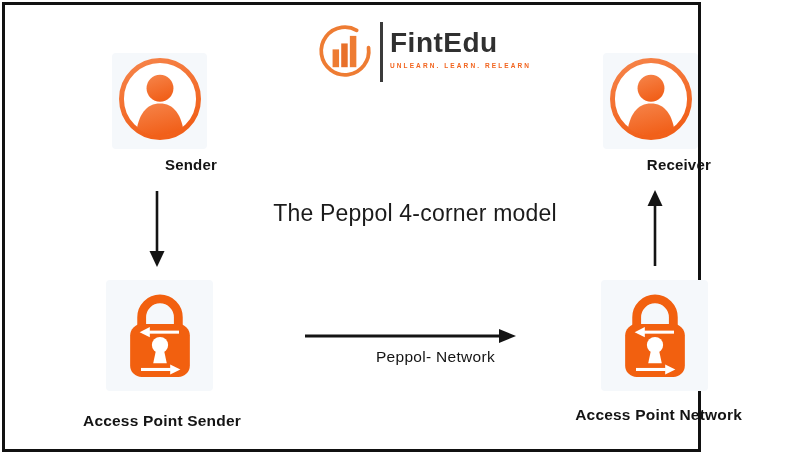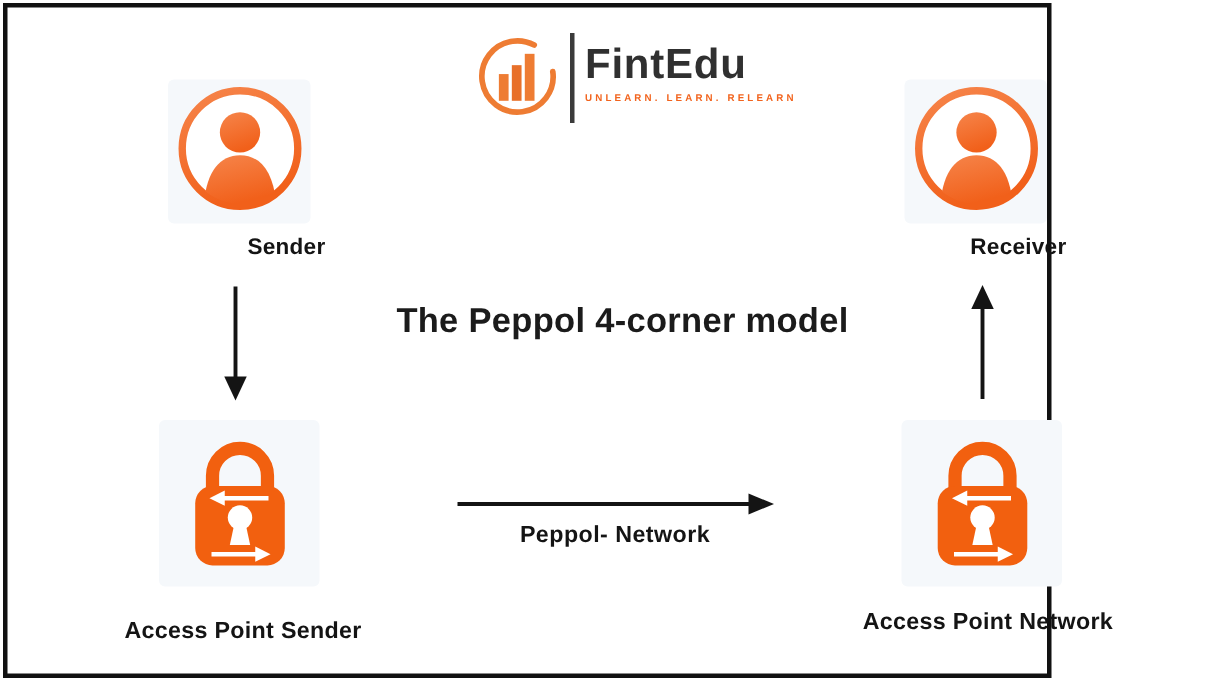--- a/index.html
+++ b/index.html
@@ -29,21 +29,21 @@
     font-size:28px;font-weight:600;color:var(--logo-text);
     letter-spacing:0.5px;line-height:1.1;
   }
   .logo-tagline{
     margin-top:3px;font-size:6.5px;font-weight:700;color:var(--orange);
     letter-spacing:2.1px;white-space:nowrap;
   }
   
   .diagram-title{
     position:absolute;left:240px;top:200px;width:350px;text-align:center;
-    font-size:23px;font-weight:700;color:#1b1b1b;letter-spacing:0.2px;
+    font-size:23px;font-weight:400;color:#1b1b1b;letter-spacing:0.2px;
   }
   
   .node{position:absolute;}
   .node-box{
     background:var(--node-bg);border-radius:4px;
     display:flex;align-items:center;justify-content:center;
   }
   .person-box{width:95px;height:96px;}
   .lock-box{width:107px;height:111px;}
   .node-label{
@@ -57,22 +57,22 @@
   .sender-label{left:-10px;top:103px;width:115px;}
   .receiver-label{left:-12px;top:103px;width:120px;}
   .ap-sender-label{left:-28px;top:132px;width:163px;font-size:15.5px;}
   .ap-receiver-label{left:-34px;top:126px;width:175px;font-size:15.5px;}
   
   .arrow{position:absolute;}
   .arrow-down{left:146px;top:189px;}
   .arrow-up{left:644px;top:188px;}
   .arrow-right{left:303px;top:327px;}
   .network-label{
-    position:absolute;left:325px;top:348px;width:170px;text-align:center;
-    font-size:15.5px;font-weight:700;color:#141414;letter-spacing:0.3px;white-space:nowrap;
+    position:absolute;left:325px;top:348px;width:170px;text-align:right;
+    font-size:15.5px;font-weight:400;color:#141414;letter-spacing:0.3px;white-space:nowrap;
   }
 </style>
 </head>
 <body>
 
 <div class="stage">
   <div class="frame"></div>
 
   <div class="logo">
     <span>

